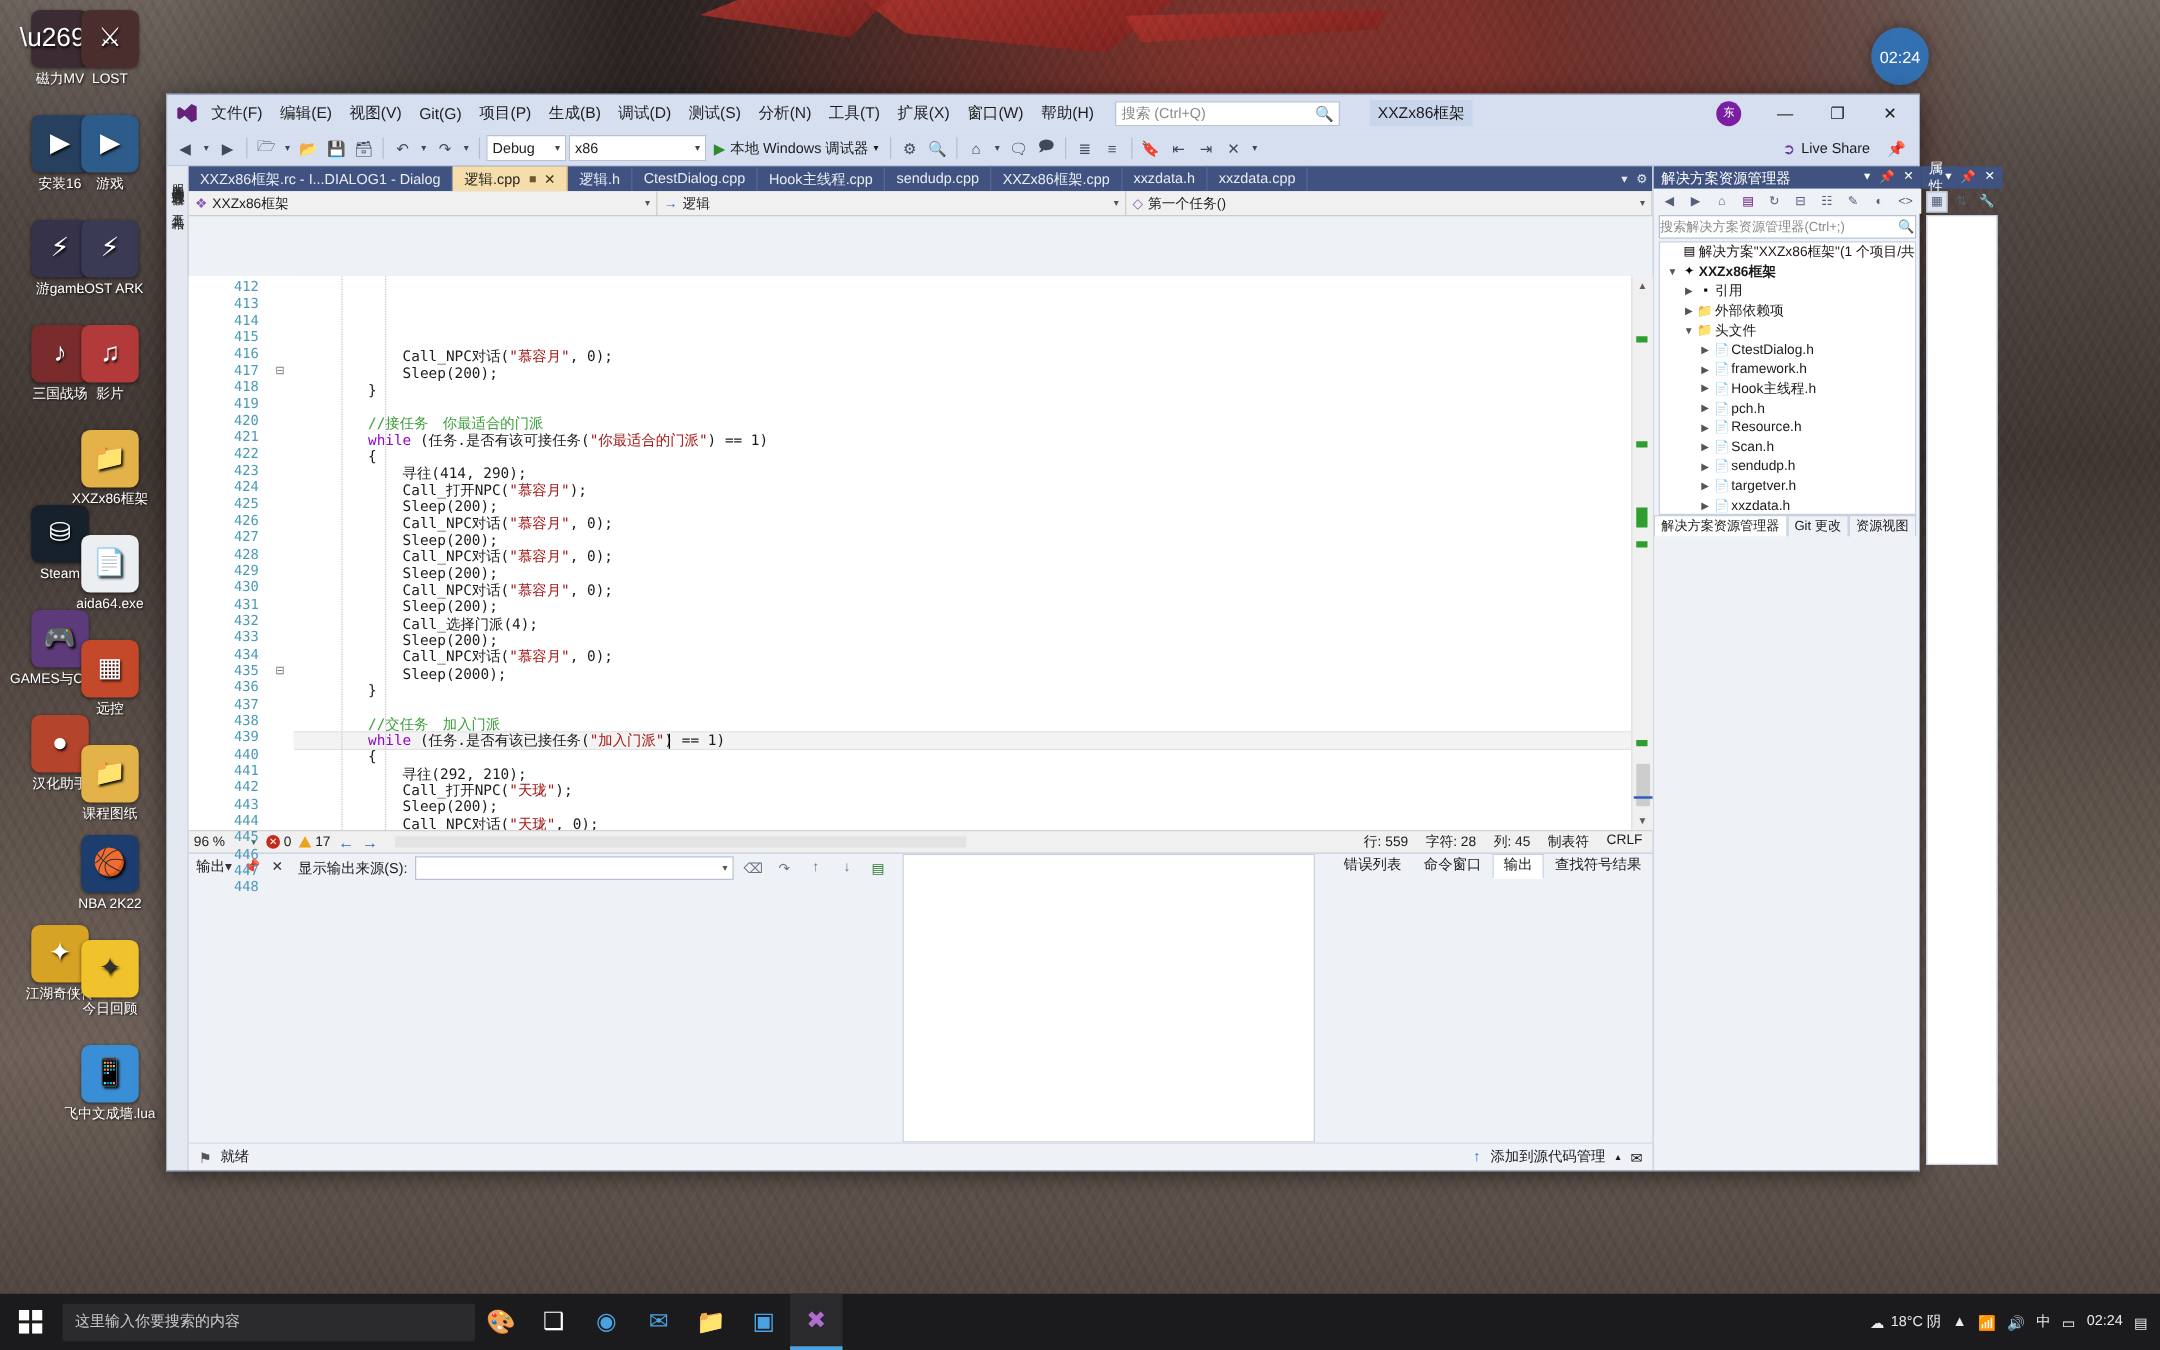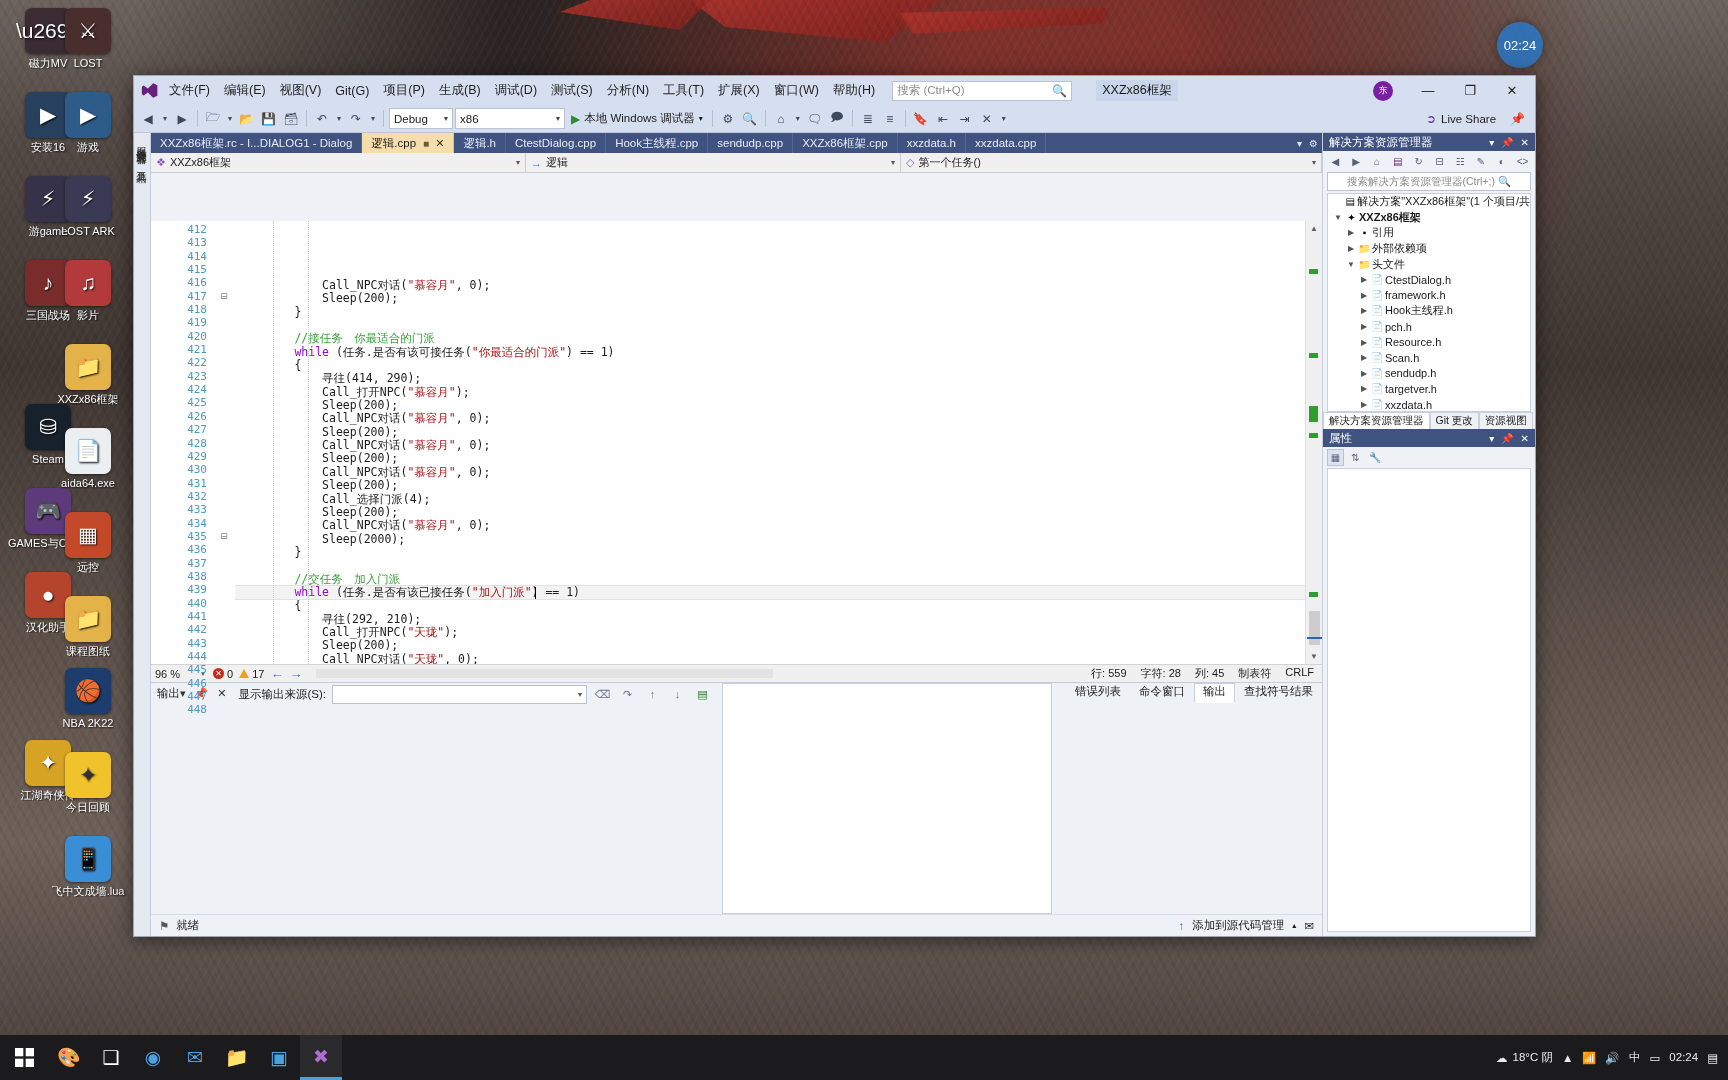--- a/index.html
+++ b/index.html
@@ -145,28 +145,28 @@
   #outtabs{height:20px;display:flex;align-items:stretch;font-size:11.5px;padding-left:10px;gap:0;}
   .otab{display:flex;align-items:flex-start;padding:0 8px;color:#1a1a1a;border:1px solid transparent;}
   .otab.active{background:#fff;border:1px solid #c8d0e0;border-bottom-color:#fff;}
 
   
   #vsstatus{height:22px;background:#eef1f6;display:flex;align-items:center;padding:0 8px;
             font-size:11.5px;color:#1a1a1a;gap:7px;border-top:1px solid #d5dbe8;}
   #vsstatus .right{margin-left:auto;display:flex;align-items:center;gap:8px;}
 
   
-  #rightdock{width:213px;display:flex;flex-direction:column;background:#eef1f6;border-left:1px solid #c5cddc;}
+  #rightdock{width:213px;display:flex;flex-direction:row;background:#eef1f6;border-left:1px solid #c5cddc;}
   .dock{display:flex;flex-direction:column;}
   .dockhdr{height:18px;background:#3f5280;color:#fff;display:flex;align-items:center;padding:0 6px;font-size:11.5px;}
   .dockhdr .right{margin-left:auto;display:flex;gap:7px;font-size:10px;}
   .docktools{height:20px;display:flex;align-items:center;gap:4px;padding:0 4px;background:#eef1f6;}
   .dtool{width:17px;height:17px;display:flex;align-items:center;justify-content:center;font-size:10px;color:#55607a;}
   .dsearch{height:19px;margin:1px 4px;background:#fff;border:1px solid #b8c2d4;display:flex;align-items:center;
-           padding:0 19px;font-size:10.5px;color:#8a8a8a;}
+           padding:0 0;font-size:10.5px;color:#8a8a8a;}
   .dsearch .mag{margin-left:auto;color:#444;}
   .tree{flex:1;background:#fff;border:1px solid #c8d0e0;margin:1px 4px 0;overflow:hidden;font-size:11px;}
   .trow{display:flex;align-items:center;height:15.6px;padding-left:4px;white-space:nowrap;}
   .trow .exp{width:12px;text-align:center;color:#555;font-size:8px;}
   .trow .ic{width:15px;text-align:center;font-size:10px;}
   .trow .tx{color:#1a1a1a;}
   .trow.bold .tx{font-weight:bold;}
   .dockfoot{height:17px;display:flex;align-items:stretch;font-size:10.5px;}
   .dtab{display:flex;align-items:center;padding:0 5px;border:1px solid #c8d0e0;border-bottom:none;color:#1a1a1a;}
   .dtab.active{background:#fff;}
@@ -731,20 +731,23 @@
 
 <div id="taskbar">
   <div id="startbtn">
     <svg width="19" height="19" viewBox="0 0 16 16">
         <rect x="0" y="0" width="7" height="7" fill="#fff"></rect>
         <rect x="9" y="0" width="7" height="7" fill="#fff"></rect>
         <rect x="0" y="9" width="7" height="7" fill="#fff"></rect>
         <rect x="9" y="9" width="7" height="7" fill="#fff"></rect>
       </svg>
   </div>
+  <div id="tbsearch">
+    <span>这里输入你要搜索的内容</span>
+  </div>
   <div class="tbicon">🎨</div>
   <div class="tbicon">❑</div>
   <div class="tbicon" style="color:#4aa3e0">◉</div>
   <div class="tbicon" style="color:#4aa3e0">✉</div>
   <div class="tbicon" style="color:#e8b84a">📁</div>
   <div class="tbicon" style="color:#4aa3e0">▣</div>
   <div class="tbicon active" style="color:#b06ccf">✖</div>
   <div id="tray">
     <span class="wx">
       <span>☁</span>

